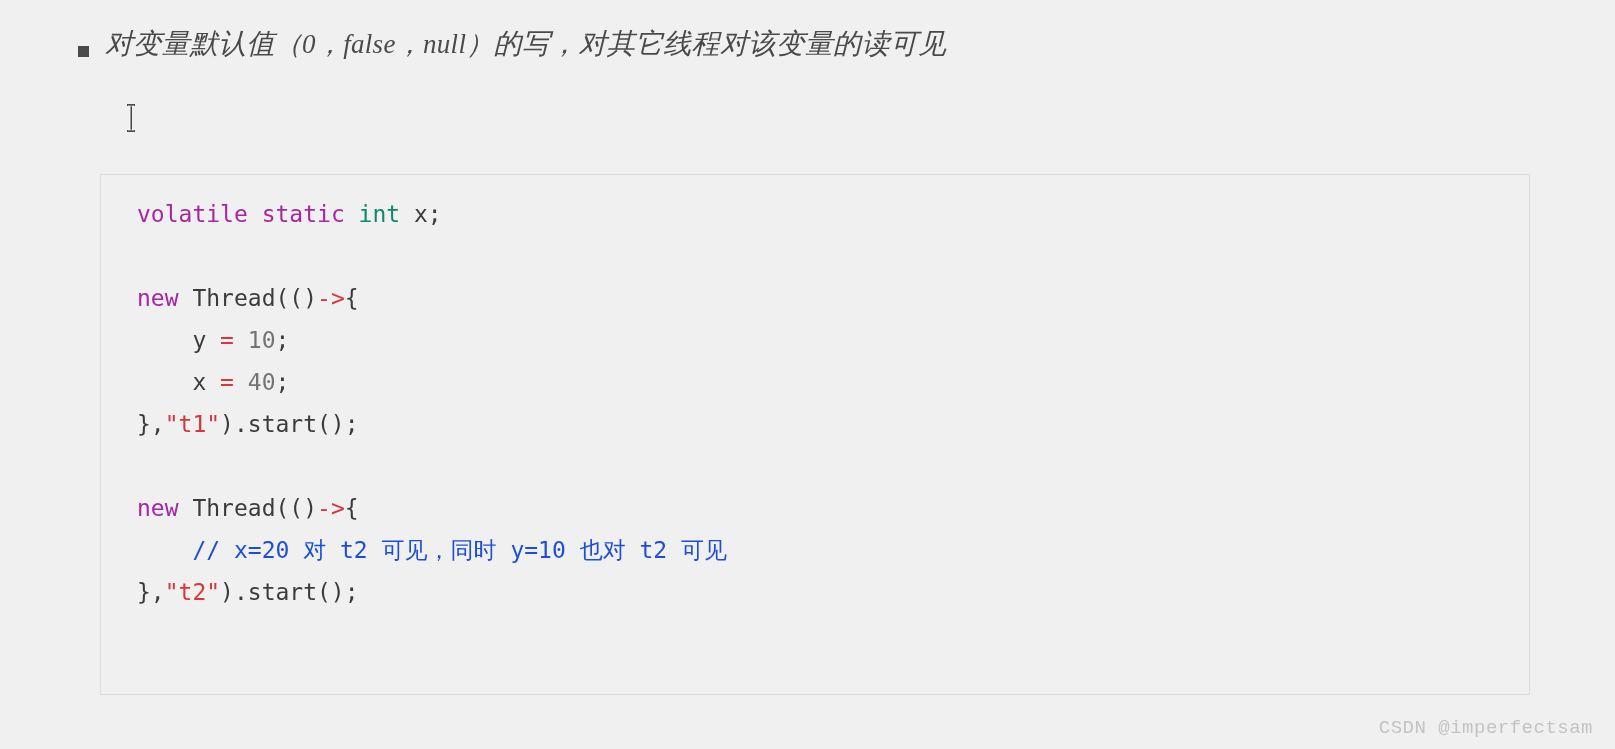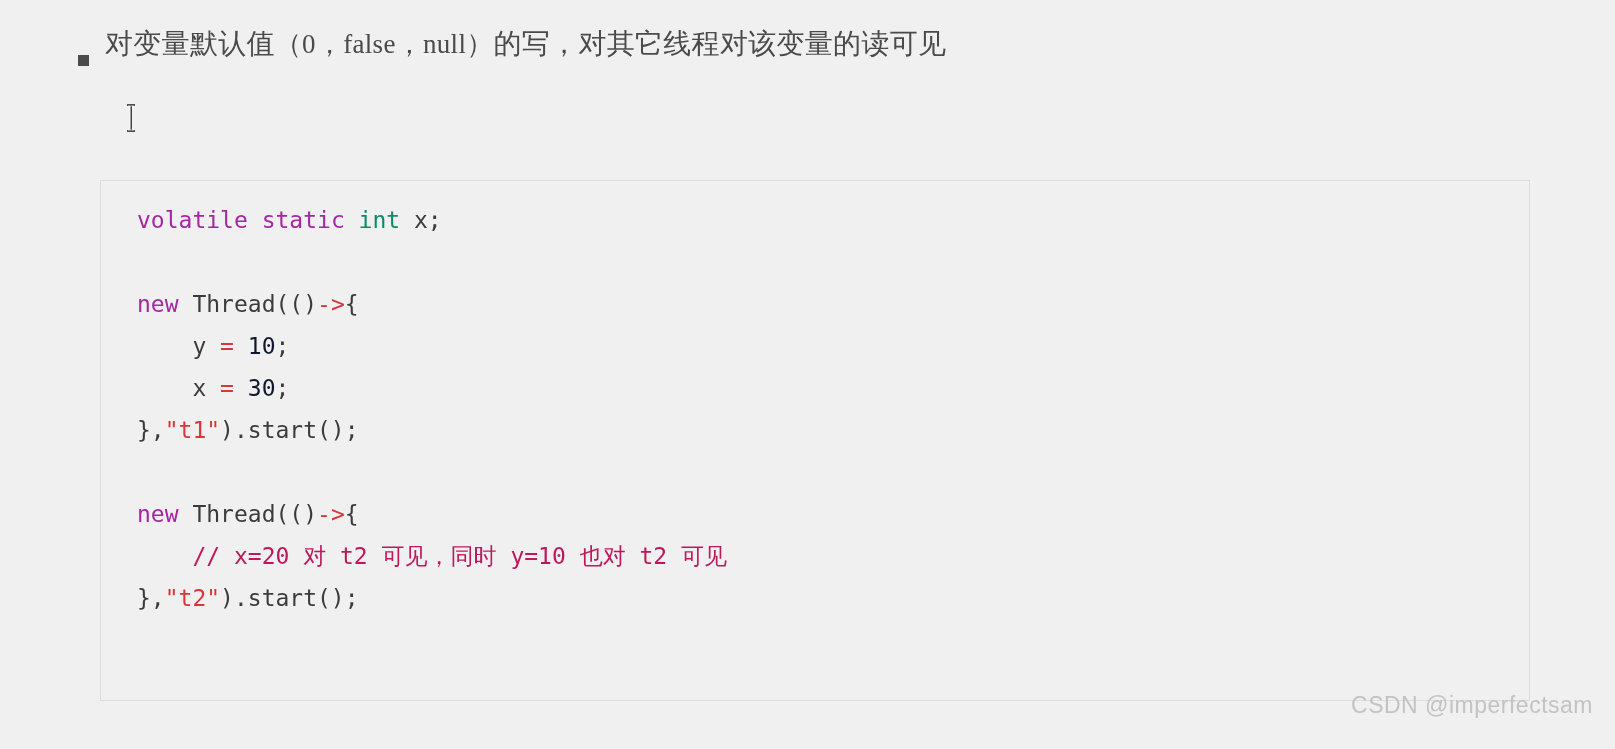--- a/index.html
+++ b/index.html
@@ -27,23 +27,24 @@
   
   .bullet-list {
     position: absolute;
     left: 78px;
     top: 22px;
     width: 1500px;
   }
 
   .bullet-item {
     display: flex;
-    align-items: flex-end;
+    align-items: center;
     margin-bottom: 13px;
     line-height: 1.55;
+    font-style: italic;
   }
 
   .bullet-marker {
     width: 11px;
     height: 11px;
     background: #4b4b4b;
     flex: 0 0 auto;
     margin-top: 16px;
     margin-right: 16px;
   }
@@ -64,21 +65,21 @@
 
   .bullet-text .serif-lit {
     font-family: "Liberation Serif", "DejaVu Serif", serif;
     font-size: 27px;
   }
 
   
   .code-block {
     position: absolute;
     left: 100px;
-    top: 180px;
+    top: 174px;
     width: 1430px;
     height: 521px;
     background: #f0f0f0;
     border: 1px solid #dcdcdc;
     box-sizing: border-box;
     box-shadow: 0 0 0 0 rgba(0,0,0,0);
   }
 
   .code-inner {
     padding: 18px 0 0 36px;
@@ -92,33 +93,33 @@
     white-space: pre;
     height: 42px;
   }
 
   .code-line.blank {
     height: 42px;
   }
 
   .kw       { color: #a626a4; }   
   .type     { color: #0d8a6a; }   
-  .num      { color: #0f172a; }   
+  .num      { color: #737373; }   
   .op       { color: #d8363b; }   
   .str      { color: #d8363b; }   
-  .cmt      { color: #be185d; }   
+  .cmt      { color: #1d4ed8; }   
   .plain    { color: #3b3b3b; }
 
   
   .watermark {
     position: absolute;
     right: 22px;
-    bottom: 30px;
-    font-family: Liberation Sans, sans-serif;
-    font-size: 23px;
+    bottom: 10px;
+    font-family: Liberation Mono, monospace;
+    font-size: 19px;
     color: #c3c3c3;
     letter-spacing: 0.5px;
   }
 
   
   .text-cursor {
     position: absolute;
     left: 126px;
     top: 104px;
     width: 12px;
@@ -137,21 +138,21 @@
         <span class="bullet-text"><span>对变量默认值</span><span class="serif-lit">（0，false，null）</span><span>的写，对其它线程对该变量的读可见</span></span>
       </div>
     </div>
 
   <div class="code-block">
     <div class="code-inner">
         <div class="code-line"><span class="kw">volatile</span><span class="plain"> </span><span class="kw">static</span><span class="plain"> </span><span class="type">int</span><span class="plain"> x;</span></div>
         <div class="code-line blank"></div>
         <div class="code-line"><span class="kw">new</span><span class="plain"> Thread(()</span><span class="op">-&gt;</span><span class="plain">{</span></div>
         <div class="code-line"><span class="plain">    y </span><span class="op">=</span><span class="plain"> </span><span class="num">10</span><span class="plain">;</span></div>
-        <div class="code-line"><span class="plain">    x </span><span class="op">=</span><span class="plain"> </span><span class="num">30</span><span class="plain">;</span></div>
+        <div class="code-line"><span class="plain">    x </span><span class="op">=</span><span class="plain"> </span><span class="num">40</span><span class="plain">;</span></div>
         <div class="code-line"><span class="plain">},</span><span class="str">"t1"</span><span class="plain">).start();</span></div>
         <div class="code-line blank"></div>
         <div class="code-line"><span class="kw">new</span><span class="plain"> Thread(()</span><span class="op">-&gt;</span><span class="plain">{</span></div>
         <div class="code-line"><span class="plain">    </span><span class="cmt">// x=20 对 t2 可见，同时 y=10 也对 t2 可见</span></div>
         <div class="code-line"><span class="plain">},</span><span class="str">"t2"</span><span class="plain">).start();</span></div>
       </div>
   </div>
 
   <div class="watermark">CSDN @imperfectsam</div>
 

